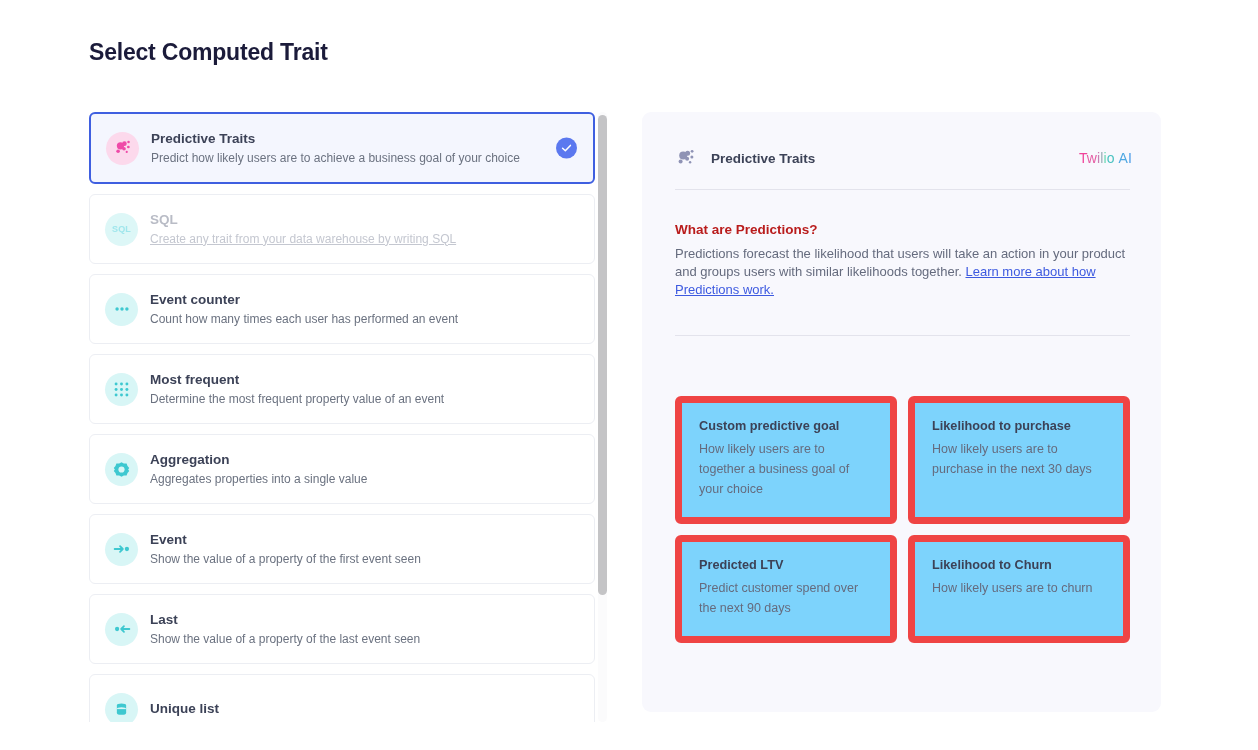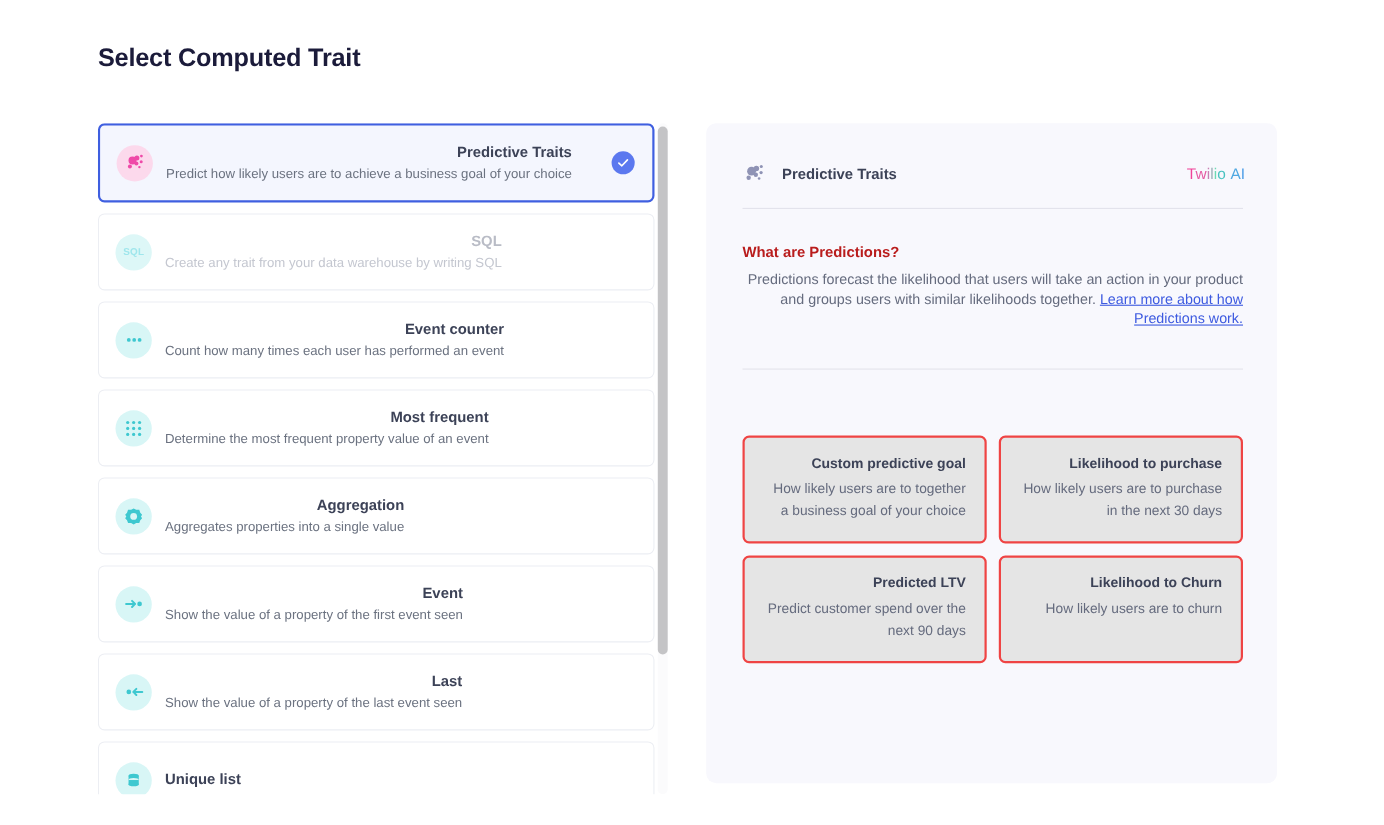--- a/index.html
+++ b/index.html
@@ -8,21 +8,20 @@
     height: 750px;
     background: #ffffff;
     font-family: "Liberation Sans", sans-serif;
     overflow: hidden;
   }
   .page {
     position: relative;
     width: 1126px;
     height: 750px;
     background: #ffffff;
-    text-align: right;
   }
 
   
   .page-title {
     position: absolute;
     left: 89px;
     top: 39px;
     font-size: 23px;
     font-weight: bold;
     color: #1b1b3a;
@@ -92,21 +91,21 @@
     color: #3c4257;
     line-height: 18px;
   }
   .trait-desc {
     font-size: 12px;
     color: #6b7280;
     line-height: 18px;
     margin-top: 1px;
   }
   .trait-card.disabled .trait-name { color: #b9bcc6; }
-  .trait-card.disabled .trait-desc { color: #c4c7d0; }
+  .trait-card.disabled .trait-desc { color: #c4c7d0; text-decoration: underline; }
 
   .check-badge {
     position: absolute;
     right: 16px;
     top: 50%;
     transform: translateY(-50%);
     width: 21px;
     height: 21px;
     border-radius: 50%;
     background: #5b78ef;
@@ -226,22 +225,22 @@
   .card-grid {
     position: absolute;
     left: 33px;
     top: 284px;
     width: 455px;
     display: grid;
     grid-template-columns: 222px 222px;
     gap: 11px;
   }
   .pred-card {
-    background: #e5e5e5;
-    border: 2px solid #ef4444;
+    background: #7dd3fc;
+    border: 7px solid #ef4444;
     border-radius: 6px;
     padding: 16px 17px 18px 17px;
     min-height: 87px;
     cursor: pointer;
   }
   .pred-card-title {
     font-size: 12.7px;
     font-weight: bold;
     color: #3c4257;
     margin-bottom: 6px;

